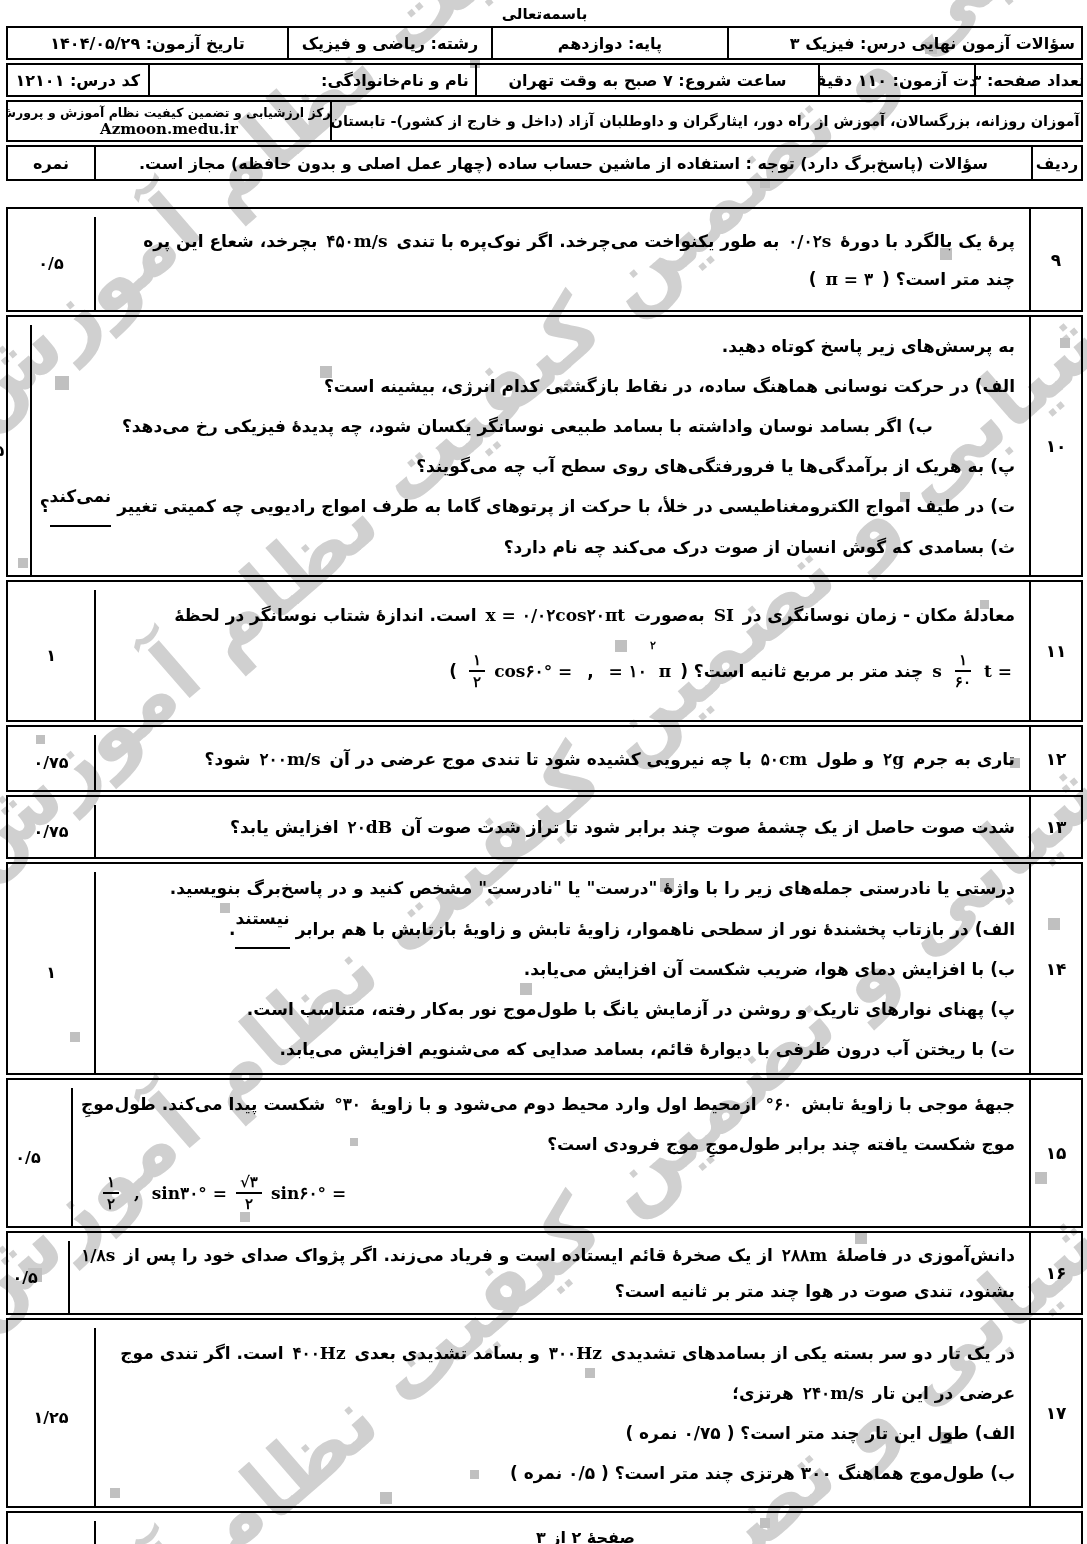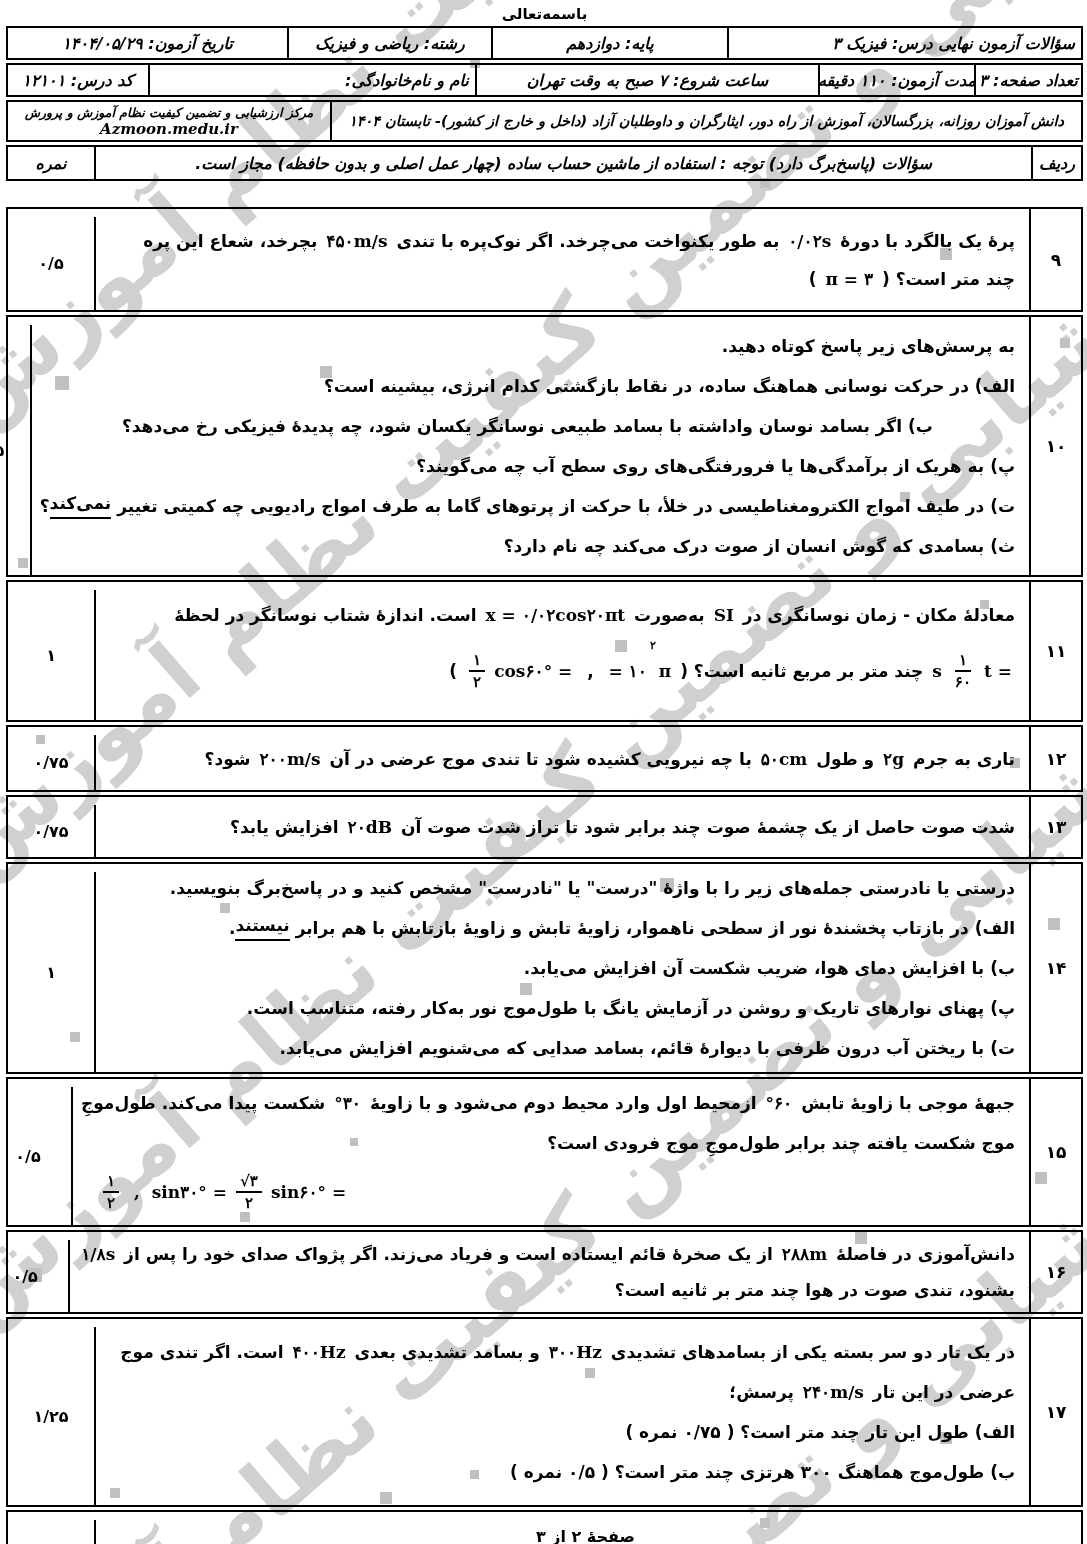--- a/index.html
+++ b/index.html
@@ -11,21 +11,21 @@
            letter-spacing:2px;transform:rotate(-41deg);transform-origin:0 0;
            font-family:"DejaVu Sans",sans-serif;opacity:.85;direction:rtl;}
   .wm-sq{position:absolute;}
   
   .content{position:absolute;inset:0;z-index:1;padding:2px 4px 0 6px;box-sizing:border-box;}
   .bismillah{height:24px;text-align:center;font-weight:bold;font-size:15px;line-height:24px;}
   
   .hbox{display:flex;direction:rtl;border:2px solid #000;margin-bottom:3px;box-sizing:border-box;
         font-weight:bold;font-size:16px;}
   .hcell{display:flex;align-items:center;justify-content:center;border-left:2px solid #000;
-         padding:0 6px;box-sizing:border-box;white-space:nowrap;overflow:hidden;font-style:italic;}
+         padding:0 6px;box-sizing:border-box;white-space:nowrap;overflow:hidden;}
   .hcell:last-child{border-left:none;}
   .hr12{height:34px;}
   .hr3{height:42px;font-size:15px;}
   .hr4{height:36px;}
   .cell-right{justify-content:flex-start;}
   .org-cell{flex-direction:column;justify-content:center;line-height:1.2;}
   .org-name{font-size:12.5px;}
   .org-site{font-size:15px;font-family:"DejaVu Serif",serif;direction:ltr;}
   .w-title{width:33%;}.w-grade{width:22%;}.w-major{width:19%;}.w-date{width:26%;}
   .w-pages{width:10%;}.w-dur{width:14.5%;}.w-start{width:32%;}.w-name{width:30.5%;}.w-code{width:13%;}
@@ -37,21 +37,21 @@
         background:transparent;}
   .qnum{width:50px;flex:none;border-left:2px solid #000;display:flex;align-items:center;
         justify-content:center;font-weight:bold;font-size:17px;}
   .qscore{width:86px;flex:none;border-right:2px solid #000;display:flex;align-items:center;
         justify-content:center;font-weight:bold;font-size:16px;margin-top:8px;}
   .qbody{flex:1;display:flex;flex-direction:column;justify-content:center;
         padding:4px 14px 4px 8px;box-sizing:border-box;font-weight:bold;font-size:17px;}
   .line{display:flex;direction:rtl;align-items:center;justify-content:flex-start;min-height:40px;}
   .l-left{justify-content:flex-end;padding-left:16px;}
   .sseg{white-space:pre;}
-  .useg{border-bottom:2.5px solid #000;padding-bottom:4px;}
+  .useg{border-bottom:2.5px solid #000;padding-bottom:19px;}
   .mseg{white-space:pre;direction:ltr;unicode-bidi:embed;font-family:"DejaVu Serif",serif;
         font-weight:bold;font-size:17px;margin:0 3px;}
   .supseg{font-family:"DejaVu Serif",serif;font-weight:bold;font-size:11px;
         align-self:flex-start;margin-top:4px;}
   .frac{display:inline-flex;flex-direction:column;align-items:center;direction:ltr;
         font-family:"DejaVu Serif",serif;font-weight:bold;font-size:15px;line-height:1.2;
         margin:0 6px;}
   .fn{padding:0 4px 1px 4px;border-bottom:2px solid #000;}
   .fd{padding:1px 4px 0 4px;}
   .qfooter .qbody{align-items:center;}
@@ -310,21 +310,21 @@
             <div class="line" style="min-height: 40px;">
               <span class="sseg">در یک تار دو سر بسته یکی از بسامدهای تشدیدی </span>
               <span class="mseg">۳۰۰Hz</span>
               <span class="sseg"> و بسامد تشدیدی بعدی </span>
               <span class="mseg">۴۰۰Hz</span>
               <span class="sseg"> است. اگر تندی موج</span>
             </div>
             <div class="line" style="min-height: 40px;">
               <span class="sseg">عرضی در این تار </span>
               <span class="mseg">۲۴۰m/s</span>
-              <span class="sseg"> پرسش؛</span>
+              <span class="sseg"> هرتزی؛</span>
             </div>
             <div class="line" style="min-height: 40px;">
               <span class="sseg">الف) طول این تار چند متر است؟ ( ۰/۷۵ نمره )</span>
             </div>
             <div class="line" style="min-height: 40px;">
               <span class="sseg">ب) طول‌موج هماهنگ ۳۰۰ هرتزی چند متر است؟ ( ۰/۵ نمره )</span>
             </div>
           </div>
           <div class="qscore">۱/۲۵</div>
         </div>

